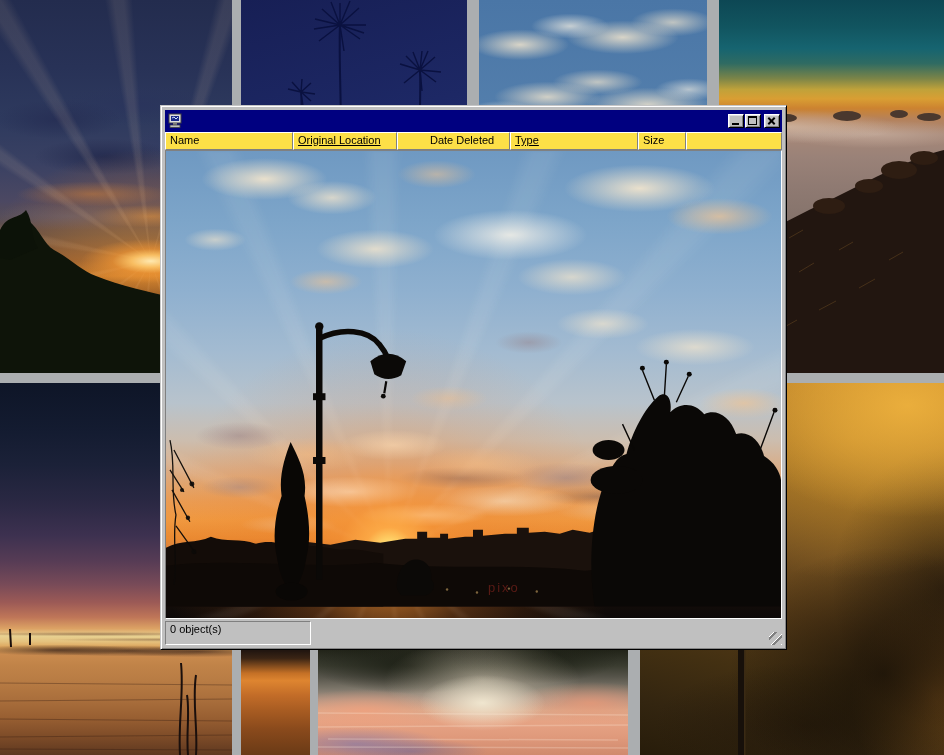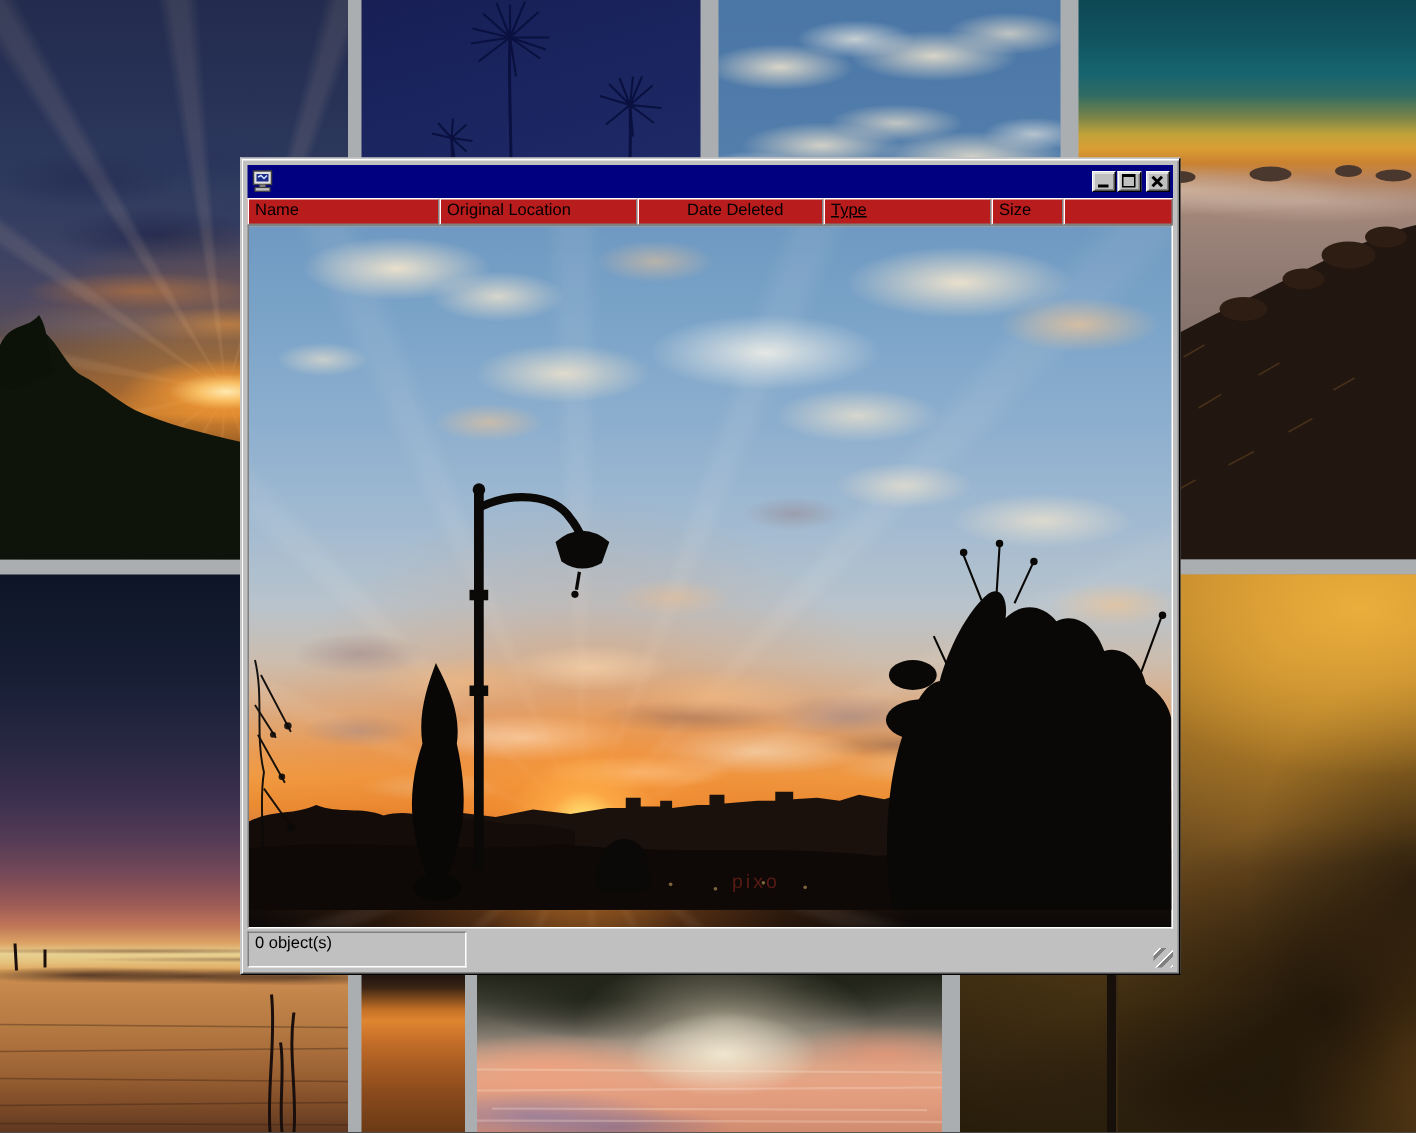--- a/index.html
+++ b/index.html
@@ -108,23 +108,23 @@
   .g-max{position:absolute;left:2px;top:1px;width:9px;height:9px;border:1px solid #000;border-top-width:2px;}
   .g-x1,.g-x2{position:absolute;left:2px;top:5px;width:9px;height:2px;background:#000;}
   .g-x1{transform:rotate(45deg);}
   .g-x2{transform:rotate(-45deg);}
 
   .menubar{height:19px;display:flex;align-items:center;padding-left:1px;flex:none;}
   .mitem{display:inline-block;padding:2px 7px;}
   .mitem::first-letter{text-decoration:underline;}
 
   .headers{height:18px;display:flex;flex:none;}
-  .hcell{background:#b91c1c;border:1px solid;border-color:#fff #808080 #808080 #fff;
+  .hcell{background:#fde047;border:1px solid;border-color:#fff #808080 #808080 #fff;
     padding:1px 4px;white-space:nowrap;overflow:hidden;flex:none;}
-  .c-name{width:128px;} .c-orig{width:132px;} .c-date{width:124px;padding-left:32px;} .c-type{width:112px;text-decoration:underline;}
+  .c-name{width:128px;} .c-orig{width:104px;text-decoration:underline;} .c-date{width:113px;padding-left:32px;} .c-type{width:128px;text-decoration:underline;}
   .c-size{width:48px;text-align:left;padding-right:9px;}
   .c-fill{flex:1;}
 
   .client{flex:1;position:relative;overflow:hidden;
     border:1px solid;border-color:#808080 #fff #fff #808080;}
   .photo{position:absolute;inset:0;}
   .ph-layer{position:absolute;inset:0;}
   .ph-sky{background:linear-gradient(180deg,#6f99c2 0%,#7da5c9 15%,#8fb0cf 30%,#a3bbd1 43%,#b8c3cc 54%,#ccbdae 62%,#dcaa80 69%,#ea9c53 75%,#f09940 79%,#ea8a31 83%,#cf6f2a 86%,#955022 88%,#4a2a16 90%,#1a110b 93%,#0d0908 100%);}
   .ph-rays{background:repeating-conic-gradient(from 195deg at 36.3% 86%, rgba(255,248,235,0) 0deg 7deg, rgba(255,248,235,.09) 9deg 11deg, rgba(255,248,235,0) 13deg 22deg);opacity:.8;filter:blur(1.5px);}
   .ph-clouds{background-image:

